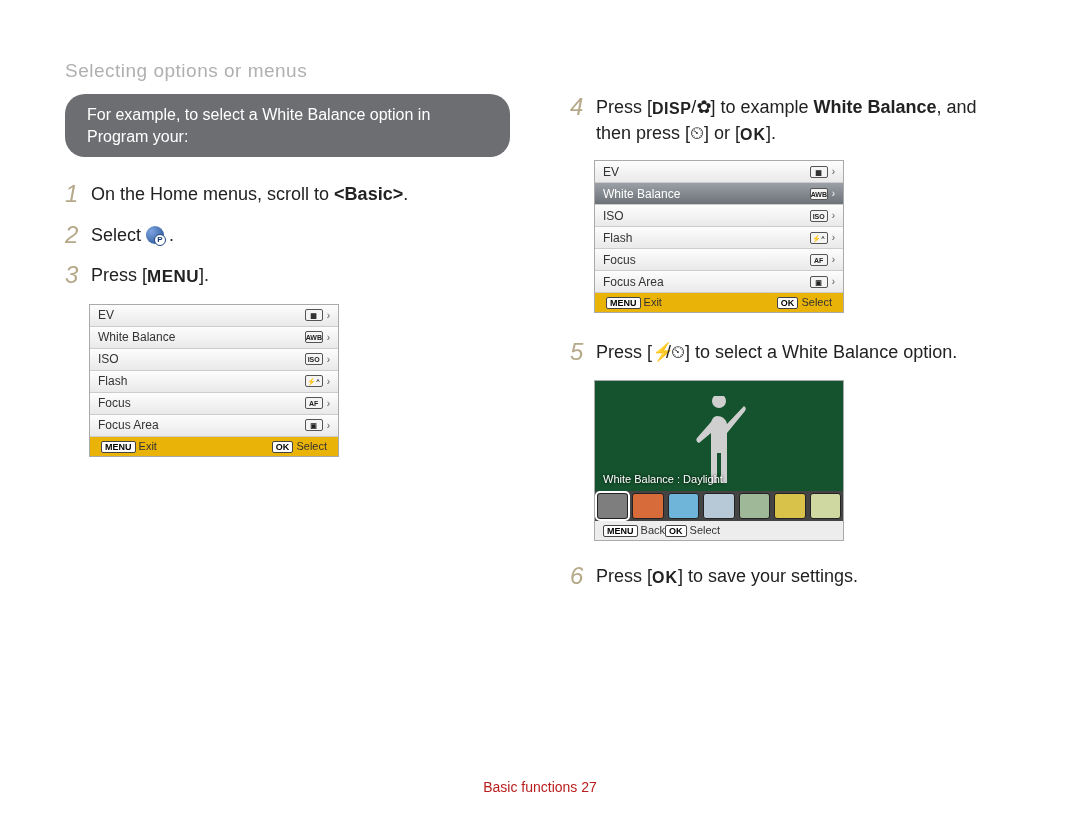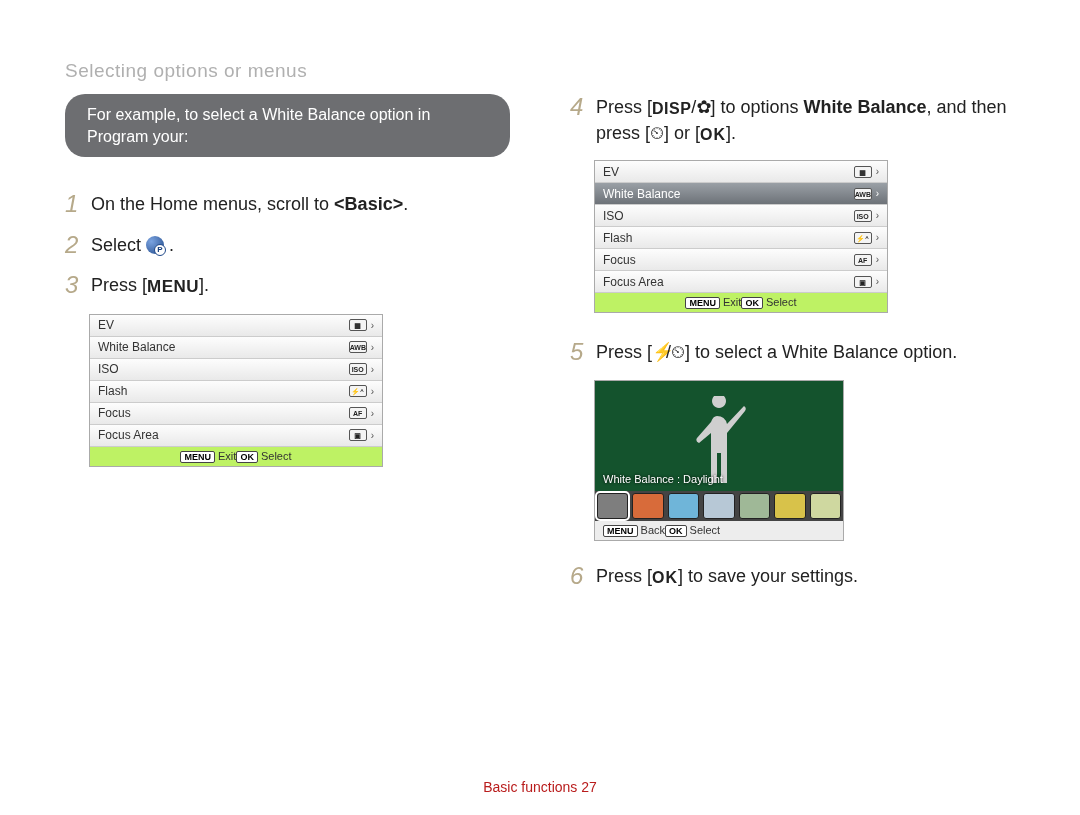--- a/index.html
+++ b/index.html
@@ -31,21 +31,21 @@
     flex: 1;
     min-width: 0;
   }
   .callout {
     background: #6d6e71;
     color: #fff;
     border-radius: 20px;
     padding: 10px 22px;
     font-size: 16px;
     line-height: 1.35;
-    margin-bottom: 34px;
+    margin-bottom: 24px;
   }
   .step {
     display: flex;
     align-items: flex-start;
     margin-bottom: 14px;
     font-size: 18px;
     line-height: 1.45;
   }
   .step-num {
     font-size: 24px;
@@ -74,21 +74,21 @@
     position: relative;
   }
   .gear-icon::after{
     content:"P"; position:absolute; right:-2px; bottom:-2px;
     font-size:8px; font-weight:bold; background:#fff; color:#123a7a;
     border-radius:50%; width:10px; height:10px; line-height:10px; text-align:center;
     border:1px solid #224a8a;
   }
   
   .cam-menu {
-    width: 294px;
+    width: 250px;
     border: 1px solid #aaa;
     margin: 10px 0 0 24px;
     font-size: 12px;
   }
   .cam-menu .row {
     display:flex; align-items:center; justify-content:space-between;
     padding: 3px 8px;
     background: linear-gradient(#fdfdfd, #e9e9e9);
     border-bottom: 1px solid #ccc;
     height: 22px;
@@ -97,22 +97,22 @@
   .cam-menu .row.highlight {
     background: linear-gradient(#9aa0a6, #6d7278);
     color: #fff;
   }
   .cam-menu .row .val {
     display:flex; align-items:center; gap:4px;
     color:#333; font-size:10px;
   }
   .cam-menu .row.highlight .val { color:#fff; }
   .cam-menu .footer {
-    display:flex; justify-content:center;
-    background:#bef264; padding:3px 0; font-size:11px; color:#333;
+    display:flex; justify-content:space-between;
+    background:#eab308; padding:3px 11px; font-size:11px; color:#333;
   }
   .pill {
     display:inline-block; padding:0 3px; border:1px solid #444;
     border-radius:2px; font-size:9px; font-weight:bold;
     background:#fff; color:#000;
   }
   .icon-box {
     display:inline-block; width:18px; height:12px; border:1px solid #555;
     border-radius:2px; background:#f4f4f4; position:relative; font-size:7px;
     text-align:center; line-height:12px; color:#222; font-weight:bold;
@@ -250,21 +250,21 @@
         </div>
       </div>
 
     </div>
 
     <div class="col">
 
       <div class="step">
         <span class="step-num">4</span>
         <span class="step-text">
-          <span>Press [</span><span class="badge-disp">DISP</span><span>/</span><span class="flower-icon">✿</span><span>] to options </span><b>White Balance</b><span>, and then press [</span><span class="timer-icon">⏲</span><span>] or [</span><span class="badge-ok">OK</span><span>].</span>
+          <span>Press [</span><span class="badge-disp">DISP</span><span>/</span><span class="flower-icon">✿</span><span>] to example </span><b>White Balance</b><span>, and then press [</span><span class="timer-icon">⏲</span><span>] or [</span><span class="badge-ok">OK</span><span>].</span>
         </span>
       </div>
 
       <div class="cam-menu">
         <div class="row">
           <span>EV</span>
           <span class="val">
               <span class="icon-box">▦</span>
               <span class="chev">›</span>
             </span>

